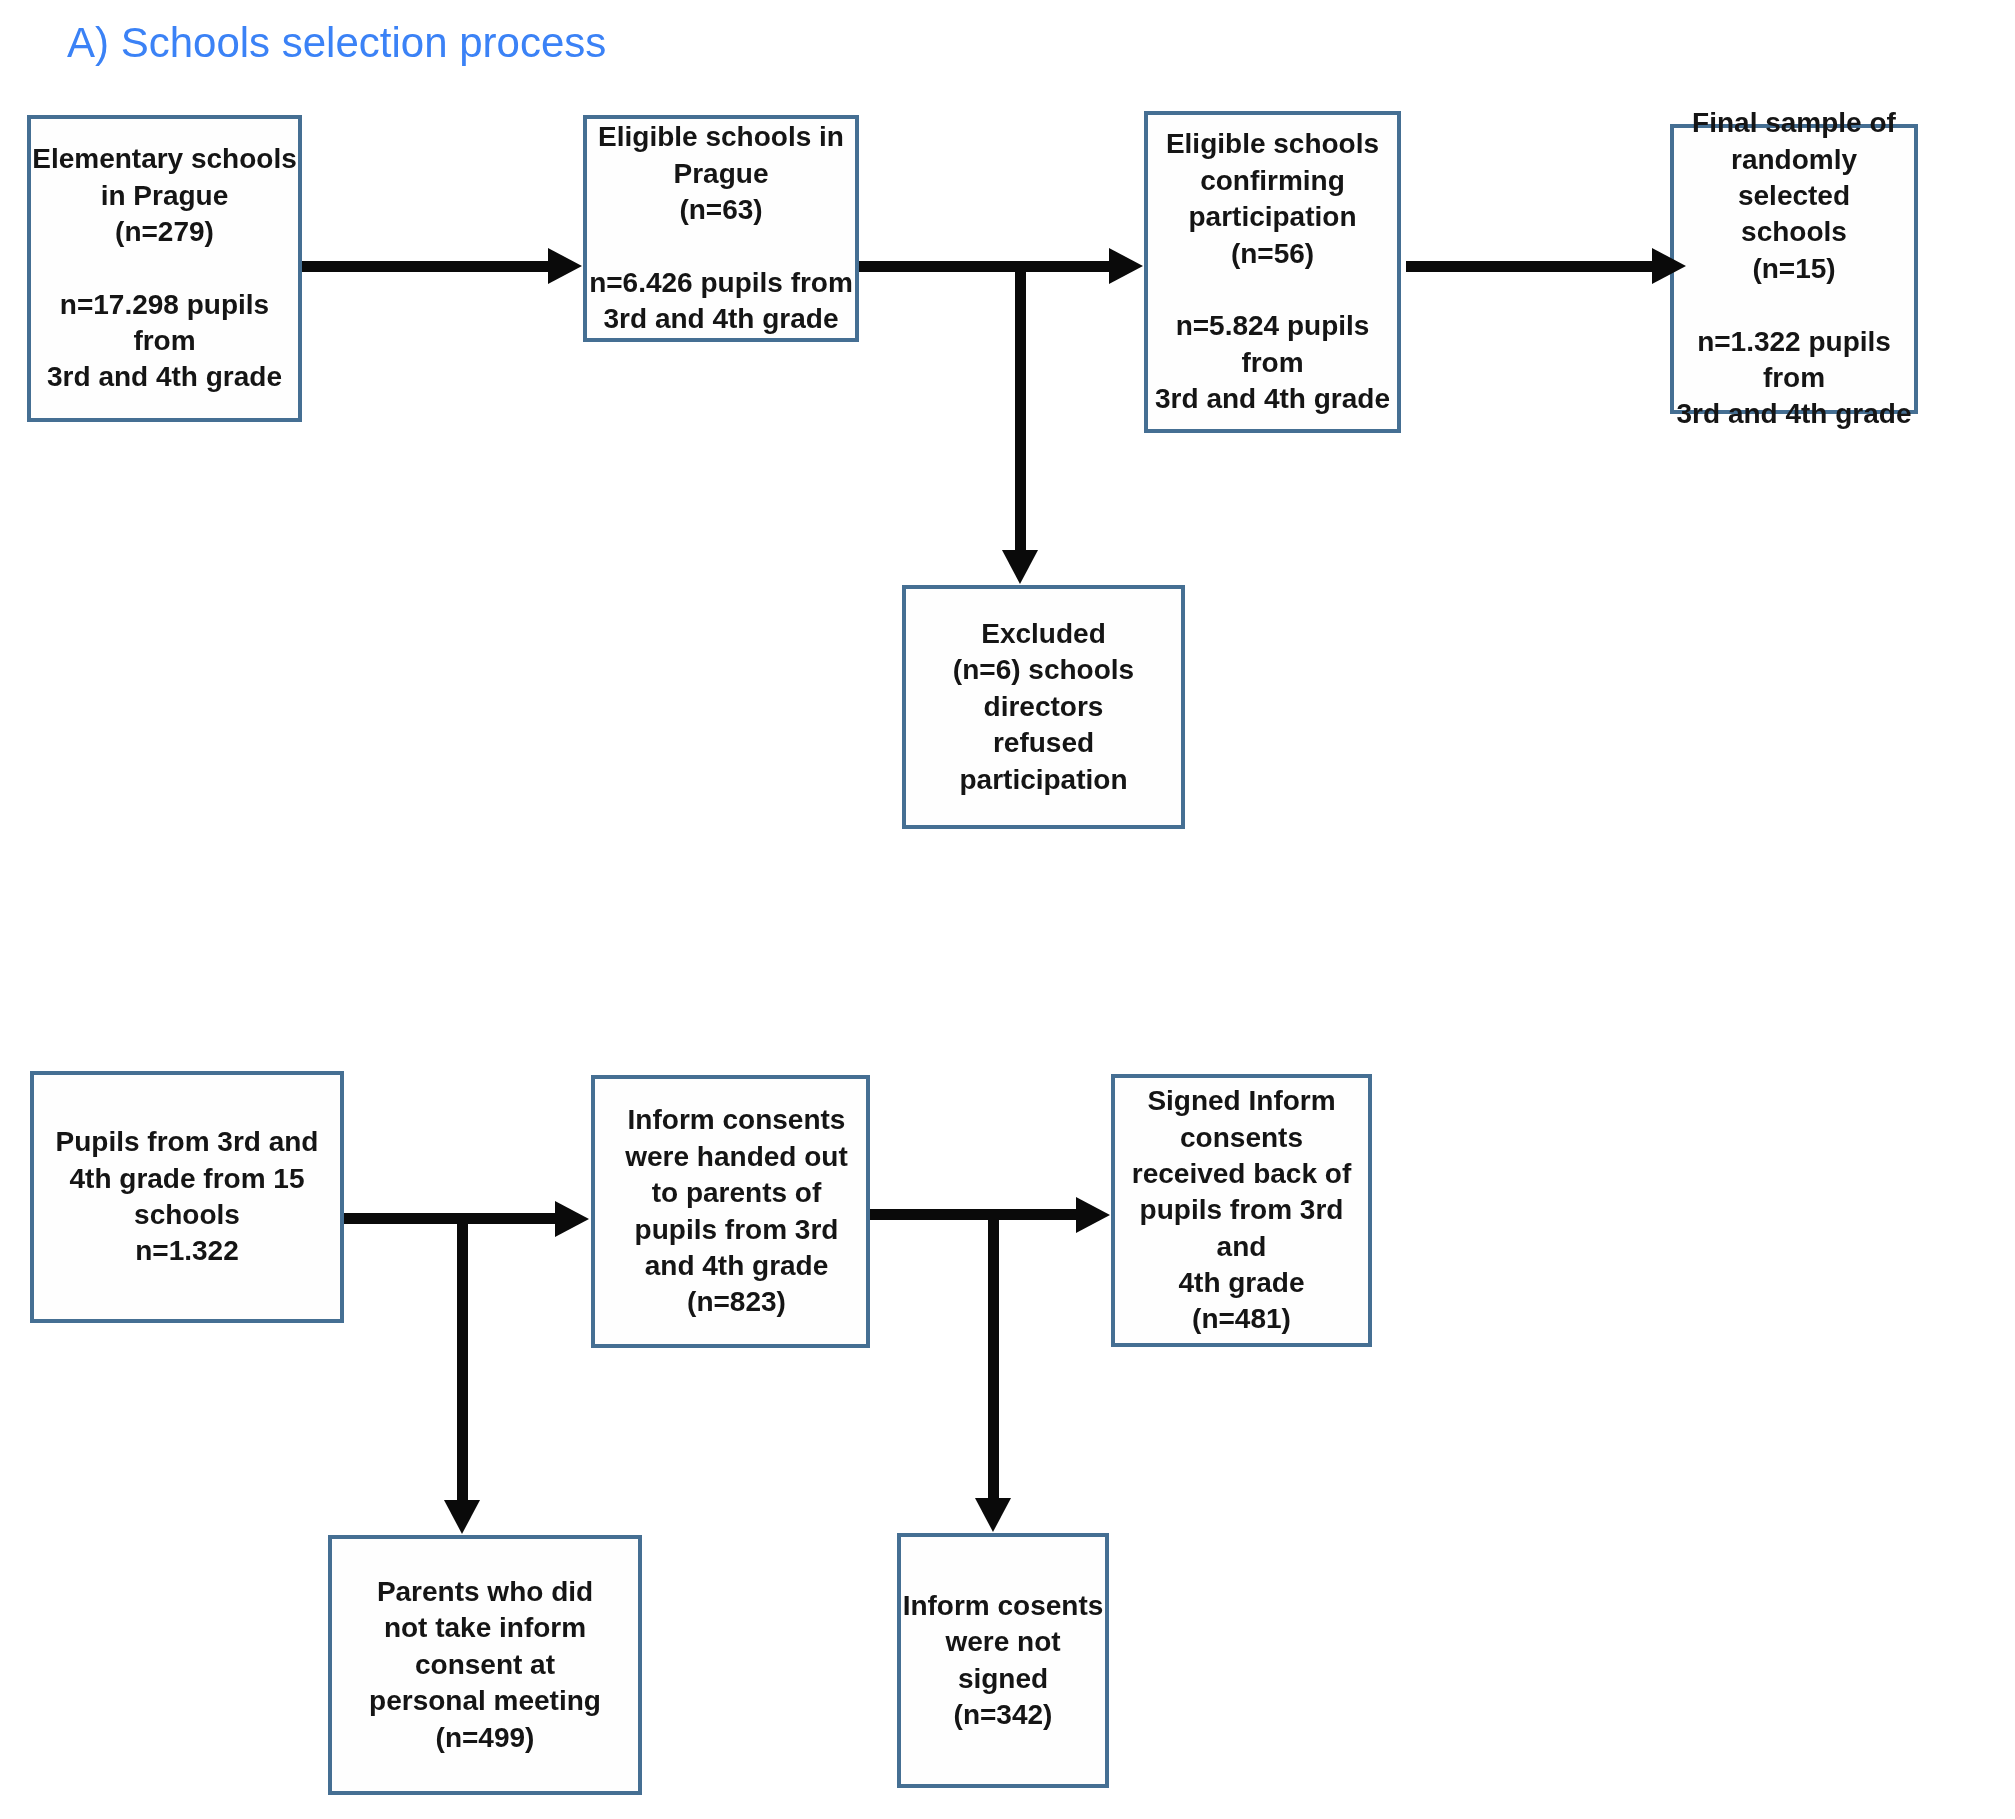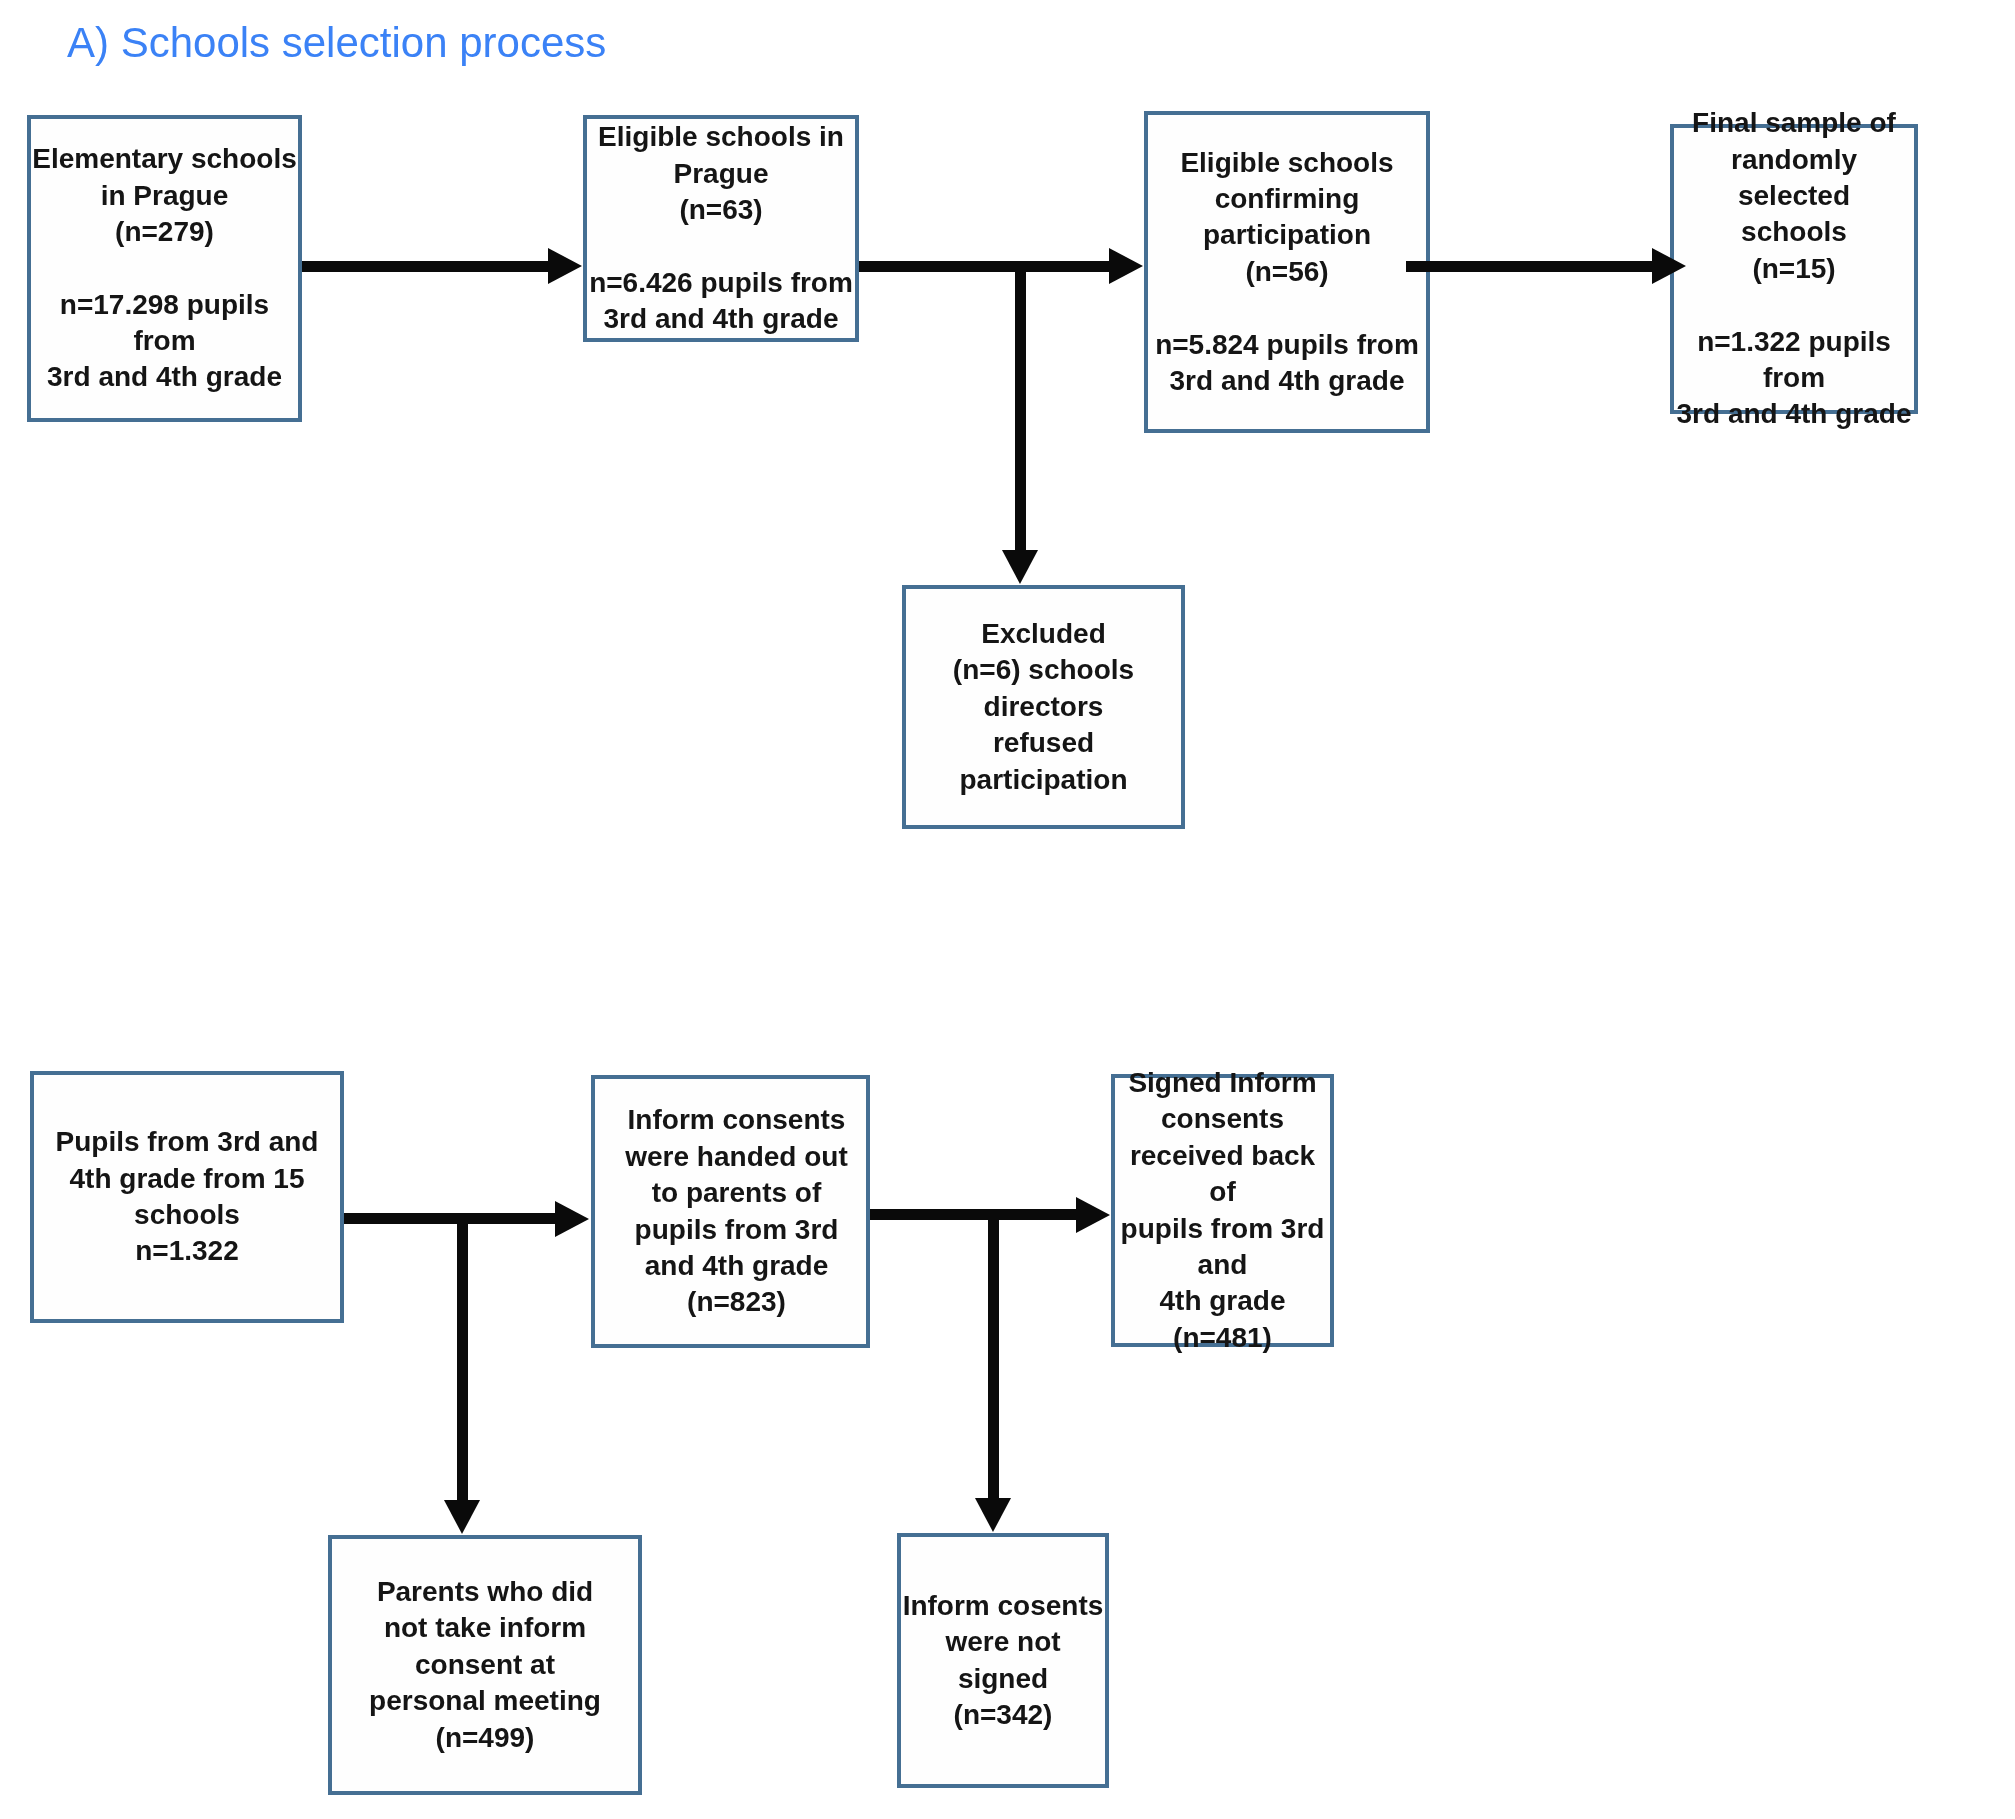--- a/index.html
+++ b/index.html
@@ -78,21 +78,21 @@
 
   <div class="fbox" style="left:583px;top:115px;width:276px;height:227px;">
     <div class="txt">Eligible schools in
 Prague
 (n=63)
 
 n=6.426 pupils from
 3rd and 4th grade</div>
   </div>
 
-  <div class="fbox" style="left:1144px;top:111px;width:286px;height:322px;">
+  <div class="fbox" style="left:1144px;top:111px;width:257px;height:322px;">
     <div class="txt">Eligible schools
 confirming
 participation
 (n=56)
 
 n=5.824 pupils from
 3rd and 4th grade</div>
   </div>
 
   <div class="fbox" style="left:1670px;top:124px;width:248px;height:290px;">
@@ -143,21 +143,21 @@
 
   <div class="fbox" style="left:591px;top:1075px;width:279px;height:273px;padding-left:12px;">
     <div class="txt">Inform consents
 were handed out
 to parents of
 pupils from 3rd
 and 4th grade
 (n=823)</div>
   </div>
 
-  <div class="fbox" style="left:1111px;top:1074px;width:223px;height:273px;">
+  <div class="fbox" style="left:1111px;top:1074px;width:261px;height:273px;">
     <div class="txt">Signed Inform
 consents
 received back of
 pupils from 3rd and
 4th grade
 (n=481)</div>
   </div>
 
   <div class="fbox" style="left:328px;top:1535px;width:314px;height:260px;">
     <div class="txt">Parents who did

